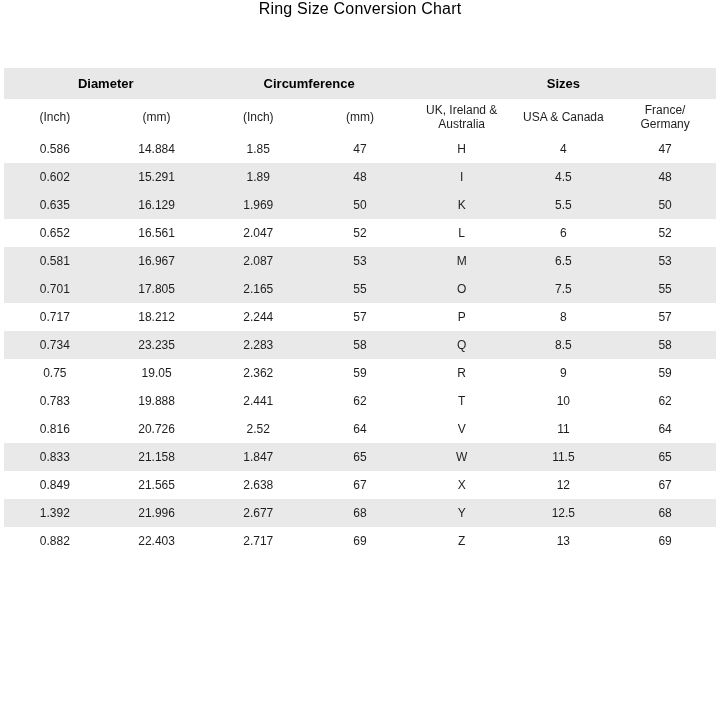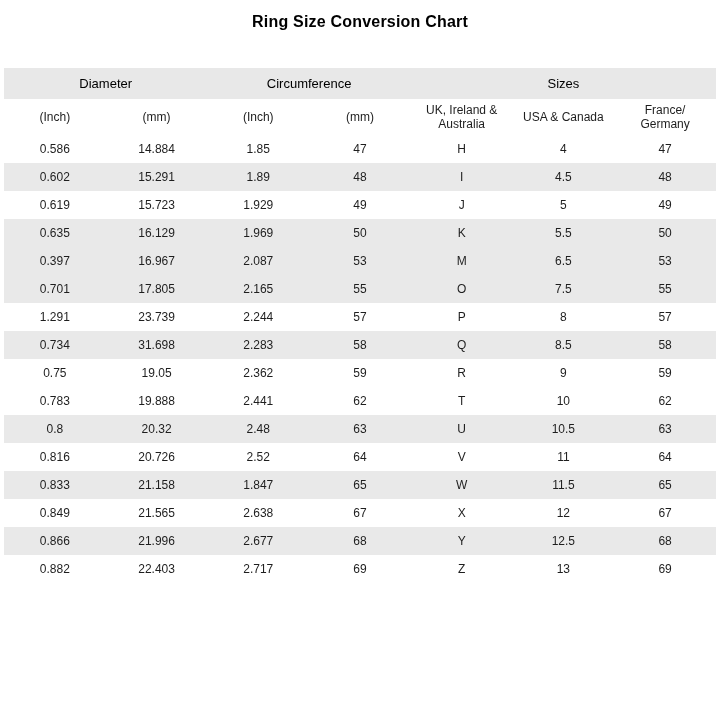--- a/index.html
+++ b/index.html
@@ -14,25 +14,24 @@
     padding: 0;
     width: 720px;
     height: 720px;
     background: var(--page-bg);
     font-family: "Liberation Sans", "DejaVu Sans", sans-serif;
     color: var(--text);
     overflow: hidden;
   }
   .page-title {
     margin: 0;
-    padding-top: 13px;
     height: 68px;
     text-align: center;
     font-size: 16px;
-    font-weight: bold;
+    font-weight: normal;
     color: #000000;
     letter-spacing: 0.2px;
   }
   table.conversion-table {
     width: 712px;
     margin: 0 4px;
     border-collapse: collapse;
     table-layout: fixed;
   }
   table.conversion-table th,
@@ -40,21 +39,21 @@
     padding: 0 6px;
     text-align: center;
     vertical-align: middle;
     font-size: 12px;
     font-weight: normal;
   }
   tr.group-header-row th {
     background: var(--header-bg);
     height: 31px;
     font-size: 13px;
-    font-weight: normal;
+    font-weight: bold;
     color: #000000;
     margin-top: 20px;
   }
   tr.column-header-row th {
     background: #ffffff;
     height: 36px;
     line-height: 1.2;
   }
   tr.data-row td {
     height: 28px;
@@ -97,68 +96,68 @@
       </tr>
       <tr class="data-row stripe">
         <td>0.602</td>
         <td>15.291</td>
         <td>1.89</td>
         <td>48</td>
         <td>I</td>
         <td>4.5</td>
         <td>48</td>
       </tr>
-      <tr class="data-row">
-        <td>0.619</td>
-        <td>15.723</td>
-        <td>1.929</td>
-        <td>49</td>
-        <td>J</td>
-        <td>5</td>
-        <td>49</td>
-      </tr>
       <tr class="data-row stripe">
         <td>0.635</td>
         <td>16.129</td>
         <td>1.969</td>
         <td>50</td>
         <td>K</td>
         <td>5.5</td>
         <td>50</td>
       </tr>
-      <tr class="data-row stripe">
-        <td>0.397</td>
+      <tr class="data-row">
+        <td>0.652</td>
+        <td>16.561</td>
+        <td>2.047</td>
+        <td>52</td>
+        <td>L</td>
+        <td>6</td>
+        <td>52</td>
+      </tr>
+      <tr class="data-row stripe">
+        <td>0.581</td>
         <td>16.967</td>
         <td>2.087</td>
         <td>53</td>
         <td>M</td>
         <td>6.5</td>
         <td>53</td>
       </tr>
       <tr class="data-row stripe">
         <td>0.701</td>
         <td>17.805</td>
         <td>2.165</td>
         <td>55</td>
         <td>O</td>
         <td>7.5</td>
         <td>55</td>
       </tr>
       <tr class="data-row">
-        <td>1.291</td>
-        <td>23.739</td>
+        <td>0.717</td>
+        <td>18.212</td>
         <td>2.244</td>
         <td>57</td>
         <td>P</td>
         <td>8</td>
         <td>57</td>
       </tr>
       <tr class="data-row stripe">
         <td>0.734</td>
-        <td>31.698</td>
+        <td>23.235</td>
         <td>2.283</td>
         <td>58</td>
         <td>Q</td>
         <td>8.5</td>
         <td>58</td>
       </tr>
       <tr class="data-row">
         <td>0.75</td>
         <td>19.05</td>
         <td>2.362</td>
@@ -169,29 +168,20 @@
       </tr>
       <tr class="data-row">
         <td>0.783</td>
         <td>19.888</td>
         <td>2.441</td>
         <td>62</td>
         <td>T</td>
         <td>10</td>
         <td>62</td>
       </tr>
-      <tr class="data-row stripe">
-        <td>0.8</td>
-        <td>20.32</td>
-        <td>2.48</td>
-        <td>63</td>
-        <td>U</td>
-        <td>10.5</td>
-        <td>63</td>
-      </tr>
       <tr class="data-row">
         <td>0.816</td>
         <td>20.726</td>
         <td>2.52</td>
         <td>64</td>
         <td>V</td>
         <td>11</td>
         <td>64</td>
       </tr>
       <tr class="data-row stripe">
@@ -206,21 +196,21 @@
       <tr class="data-row">
         <td>0.849</td>
         <td>21.565</td>
         <td>2.638</td>
         <td>67</td>
         <td>X</td>
         <td>12</td>
         <td>67</td>
       </tr>
       <tr class="data-row stripe">
-        <td>0.866</td>
+        <td>1.392</td>
         <td>21.996</td>
         <td>2.677</td>
         <td>68</td>
         <td>Y</td>
         <td>12.5</td>
         <td>68</td>
       </tr>
       <tr class="data-row">
         <td>0.882</td>
         <td>22.403</td>

